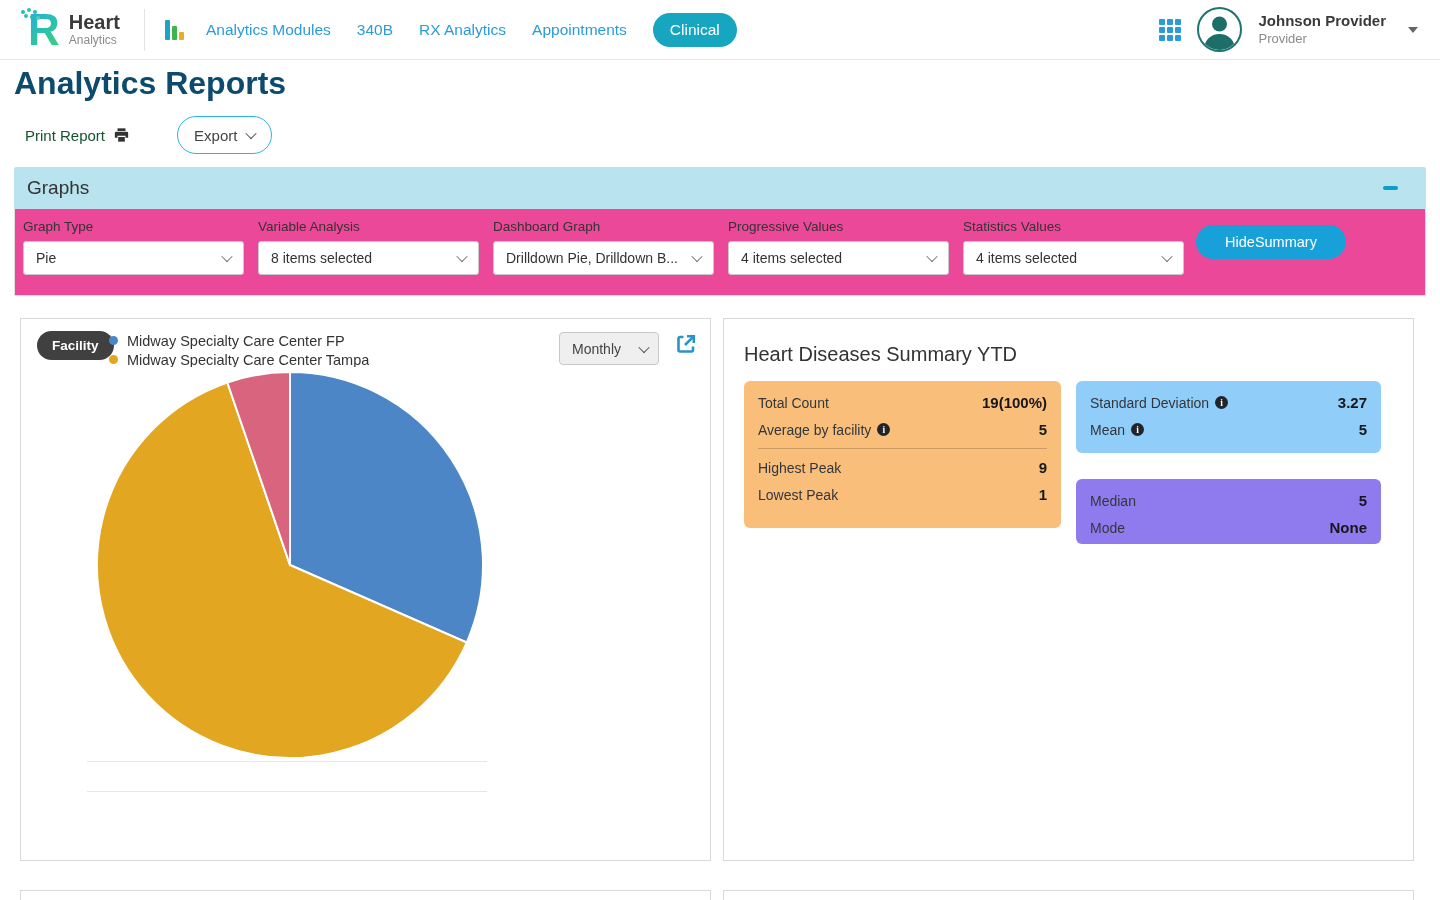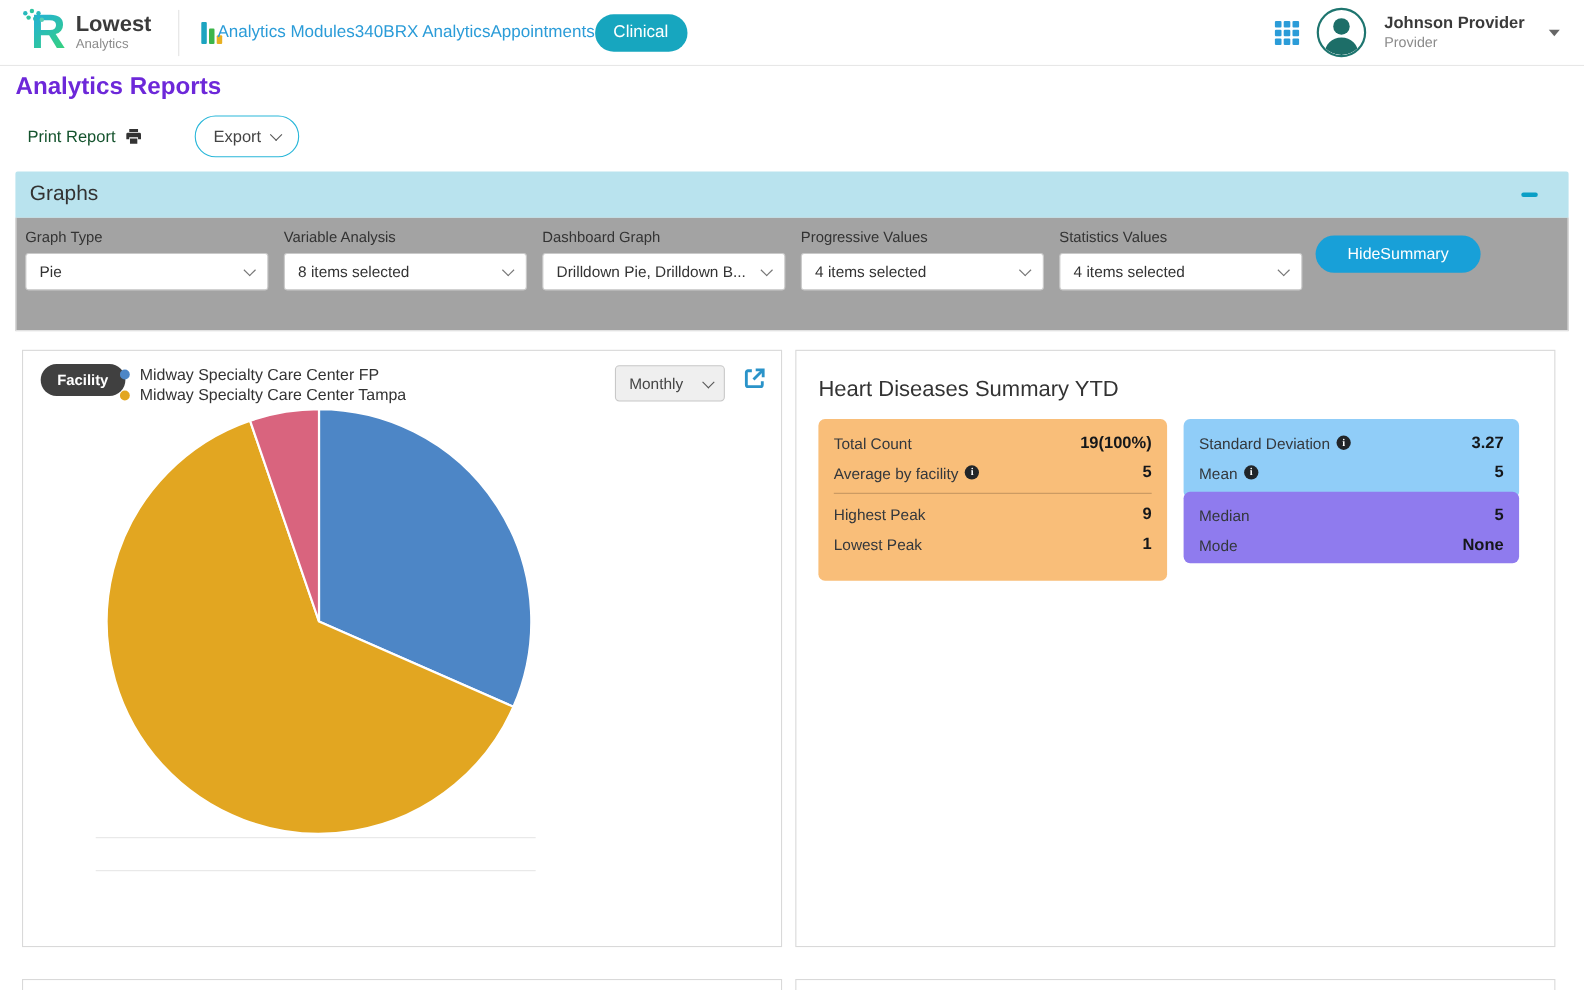--- a/index.html
+++ b/index.html
@@ -16,57 +16,57 @@
   .brand { display:flex; align-items:center; gap:9px; position:relative; }
   .logo-r { font-size:44px; line-height:44px; font-weight:bold;
             background:linear-gradient(140deg,#25b4cf 20%,#35d081 85%);
             -webkit-background-clip:text; background-clip:text; color:transparent; position:relative; }
   .logo-dots { position:absolute; left:-7px; top:2px; width:4px; height:4px; border-radius:50%;
                background:#28b9bd;
                box-shadow:6px -2px 0 #2fc4a0, 12px 0 0 #28b9bd, 3px 4px 0 #2fc4a0, 9px 5px 0 #28b9bd, 15px 6px 0 #56cdb4; }
   .brand-name { font-size:20px; font-weight:bold; color:#3b3b3b; line-height:21px; }
   .brand-sub  { font-size:12px; color:#8b8b8b; }
   .topbar-divider { width:1px; height:42px; background:#e3e3e3; margin:0 20px 0 24px; }
-  .nav { display:flex; align-items:center; }
+  .nav { display:flex; align-items:center; gap:26px; }
   .bars-icon { display:flex; align-items:flex-end; gap:2px; height:20px; margin-right:-4px; }
   .bars-icon i { display:block; width:5px; border-radius:1px; }
   .bars-icon i:nth-child(1){ height:20px; background:#1ca4c0; }
   .bars-icon i:nth-child(2){ height:14px; background:#3cb54a; }
   .bars-icon i:nth-child(3){ height:8px;  background:#e8b021; }
   .nav a { color:#2b9cd8; font-size:15.5px; text-decoration:none; cursor:pointer; }
   .nav-pill { background:#17a6bf; color:#fff !important; font-size:14.5px; padding:8px 17px;
               border-radius:18px; }
   .topbar-right { margin-left:auto; display:flex; align-items:center; gap:16px; }
   .grid-icon { display:grid; grid-template-columns:repeat(3,6px); grid-auto-rows:6px; gap:2px; cursor:pointer; }
   .grid-icon i { background:#2b9cd8; border-radius:1px; }
   .avatar { width:45px; height:45px; border-radius:50%; border:2px solid #1e756f; background:#fff;
             display:flex; align-items:center; justify-content:center; overflow:hidden; }
   .user-text { line-height:1.25; }
   .user-name { font-size:15px; font-weight:bold; color:#3a3a3a; }
   .user-role { font-size:13px; color:#8b8b8b; }
   .caret-down { width:0; height:0; border-left:5px solid transparent; border-right:5px solid transparent;
                 border-top:6px solid #666; margin-left:6px; cursor:pointer; }
 
   
-  .page-title { margin:5px 0 0 14px; font-size:22px; font-weight:600; color:#6d28d9; }
+  .page-title { margin:5px 0 0 14px; font-size:32px; font-weight:600; color:#0c4a6e; }
   .toolbar { display:flex; align-items:center; margin:13px 0 0 25px; height:40px; }
   .print-link { display:flex; align-items:center; gap:8px; font-size:15px; color:#14532d; cursor:pointer; }
   .export-btn { margin-left:47px; display:flex; align-items:center; gap:10px; border:1px solid #2ab7d9;
                 border-radius:19px; padding:0 16px; height:38px; background:#fff; font-size:15px; color:#444;
                 cursor:pointer; }
   .chev { width:8px; height:8px; border-right:1.8px solid #555; border-bottom:1.8px solid #555;
           transform:rotate(45deg) translate(-1px,-1px); display:inline-block; }
 
   
   .graphs { margin:12px 14px 0 14px; }
   .graphs-header { background:#b9e3ee; height:42px; display:flex; align-items:center; padding:0 30px 0 13px;
                    font-size:19px; color:#333; border-radius:2px 2px 0 0; position:relative; }
   .minus-icon { position:absolute; right:28px; top:19px; width:15px; height:4px; border-radius:2px;
                 background:#0a9fc6; cursor:pointer; }
-  .controls-panel { border:1px solid #e2e2e2; border-top:none; background:#a3a3a3; height:103px;
+  .controls-panel { border:1px solid #e2e2e2; border-top:none; background:#ec4899; height:87px;
                     position:relative; display:flex; padding:10px 0 0 8px; }
   .control { width:235px; }
   .control-label { font-size:13.5px; color:#333; margin-bottom:7px; }
   .select-box { width:221px; height:34px; border:1px solid #c9c9c9; border-radius:3px; background:#fff;
                 display:flex; align-items:center; justify-content:space-between; padding:15px 12px;
                 font-size:14px; color:#333; cursor:pointer; }
   .select-box .chev { border-color:#777; }
   .hide-summary-btn { position:absolute; right:79px; top:16px; width:150px; height:34px; border:none;
                       border-radius:17px; background:#18a0d8; color:#fff; font-size:14.5px;
                       font-family:"Liberation Sans",sans-serif; cursor:pointer; }
@@ -91,37 +91,37 @@
                    justify-content:space-between; padding:0 10px 0 12px; font-size:14px; color:#444; cursor:pointer; }
   .expand-icon { position:absolute; right:13px; top:14px; width:22px; height:22px; cursor:pointer; }
   .pie-svg { position:absolute; left:74px; top:51px; }
   .pie-line { position:absolute; left:66px; width:400px; border-top:1px solid #e7e7e7; }
 
   
   .summary-title { position:absolute; left:20px; top:24px; font-size:20px; color:#333; }
   .sum-card { position:absolute; border-radius:6px; padding:8px 14px; }
   .card-orange { left:20px;  top:62px;  width:317px; height:147px; }
   .card-blue   { left:352px; top:62px;  width:305px; height:72px; }
-  .card-purple { left:352px; top:128px; width:305px; height:65px; }
+  .card-purple { left:352px; top:160px; width:305px; height:65px; }
   .card-row { display:flex; align-items:center; justify-content:space-between; height:27px; }
   .card-label { font-size:14px; color:#33373c; display:flex; align-items:center; gap:6px; }
   .card-value { font-size:15px; font-weight:bold; color:#15171a; }
   .card-divider { border-top:1px solid rgba(0,0,0,0.18); margin:5px 0; }
   .info-icon { width:13px; height:13px; border-radius:50%; background:#212529; color:#fff;
                font-size:9.5px; font-weight:bold; display:inline-flex; align-items:center;
                justify-content:center; font-family:"Liberation Serif", serif; cursor:pointer; }
 </style>
 </head>
 <body>
 
 <div class="topbar">
   <div class="brand">
     <span class="logo-r"><i class="logo-dots"></i>R</span>
     <span class="brand-text">
-      <div class="brand-name">Lowest</div>
+      <div class="brand-name">Heart</div>
       <div class="brand-sub">Analytics</div>
     </span>
   </div>
   <div class="topbar-divider"></div>
   <div class="nav">
     <span class="bars-icon">
         <i></i>
         <i></i>
         <i></i>
       </span>

